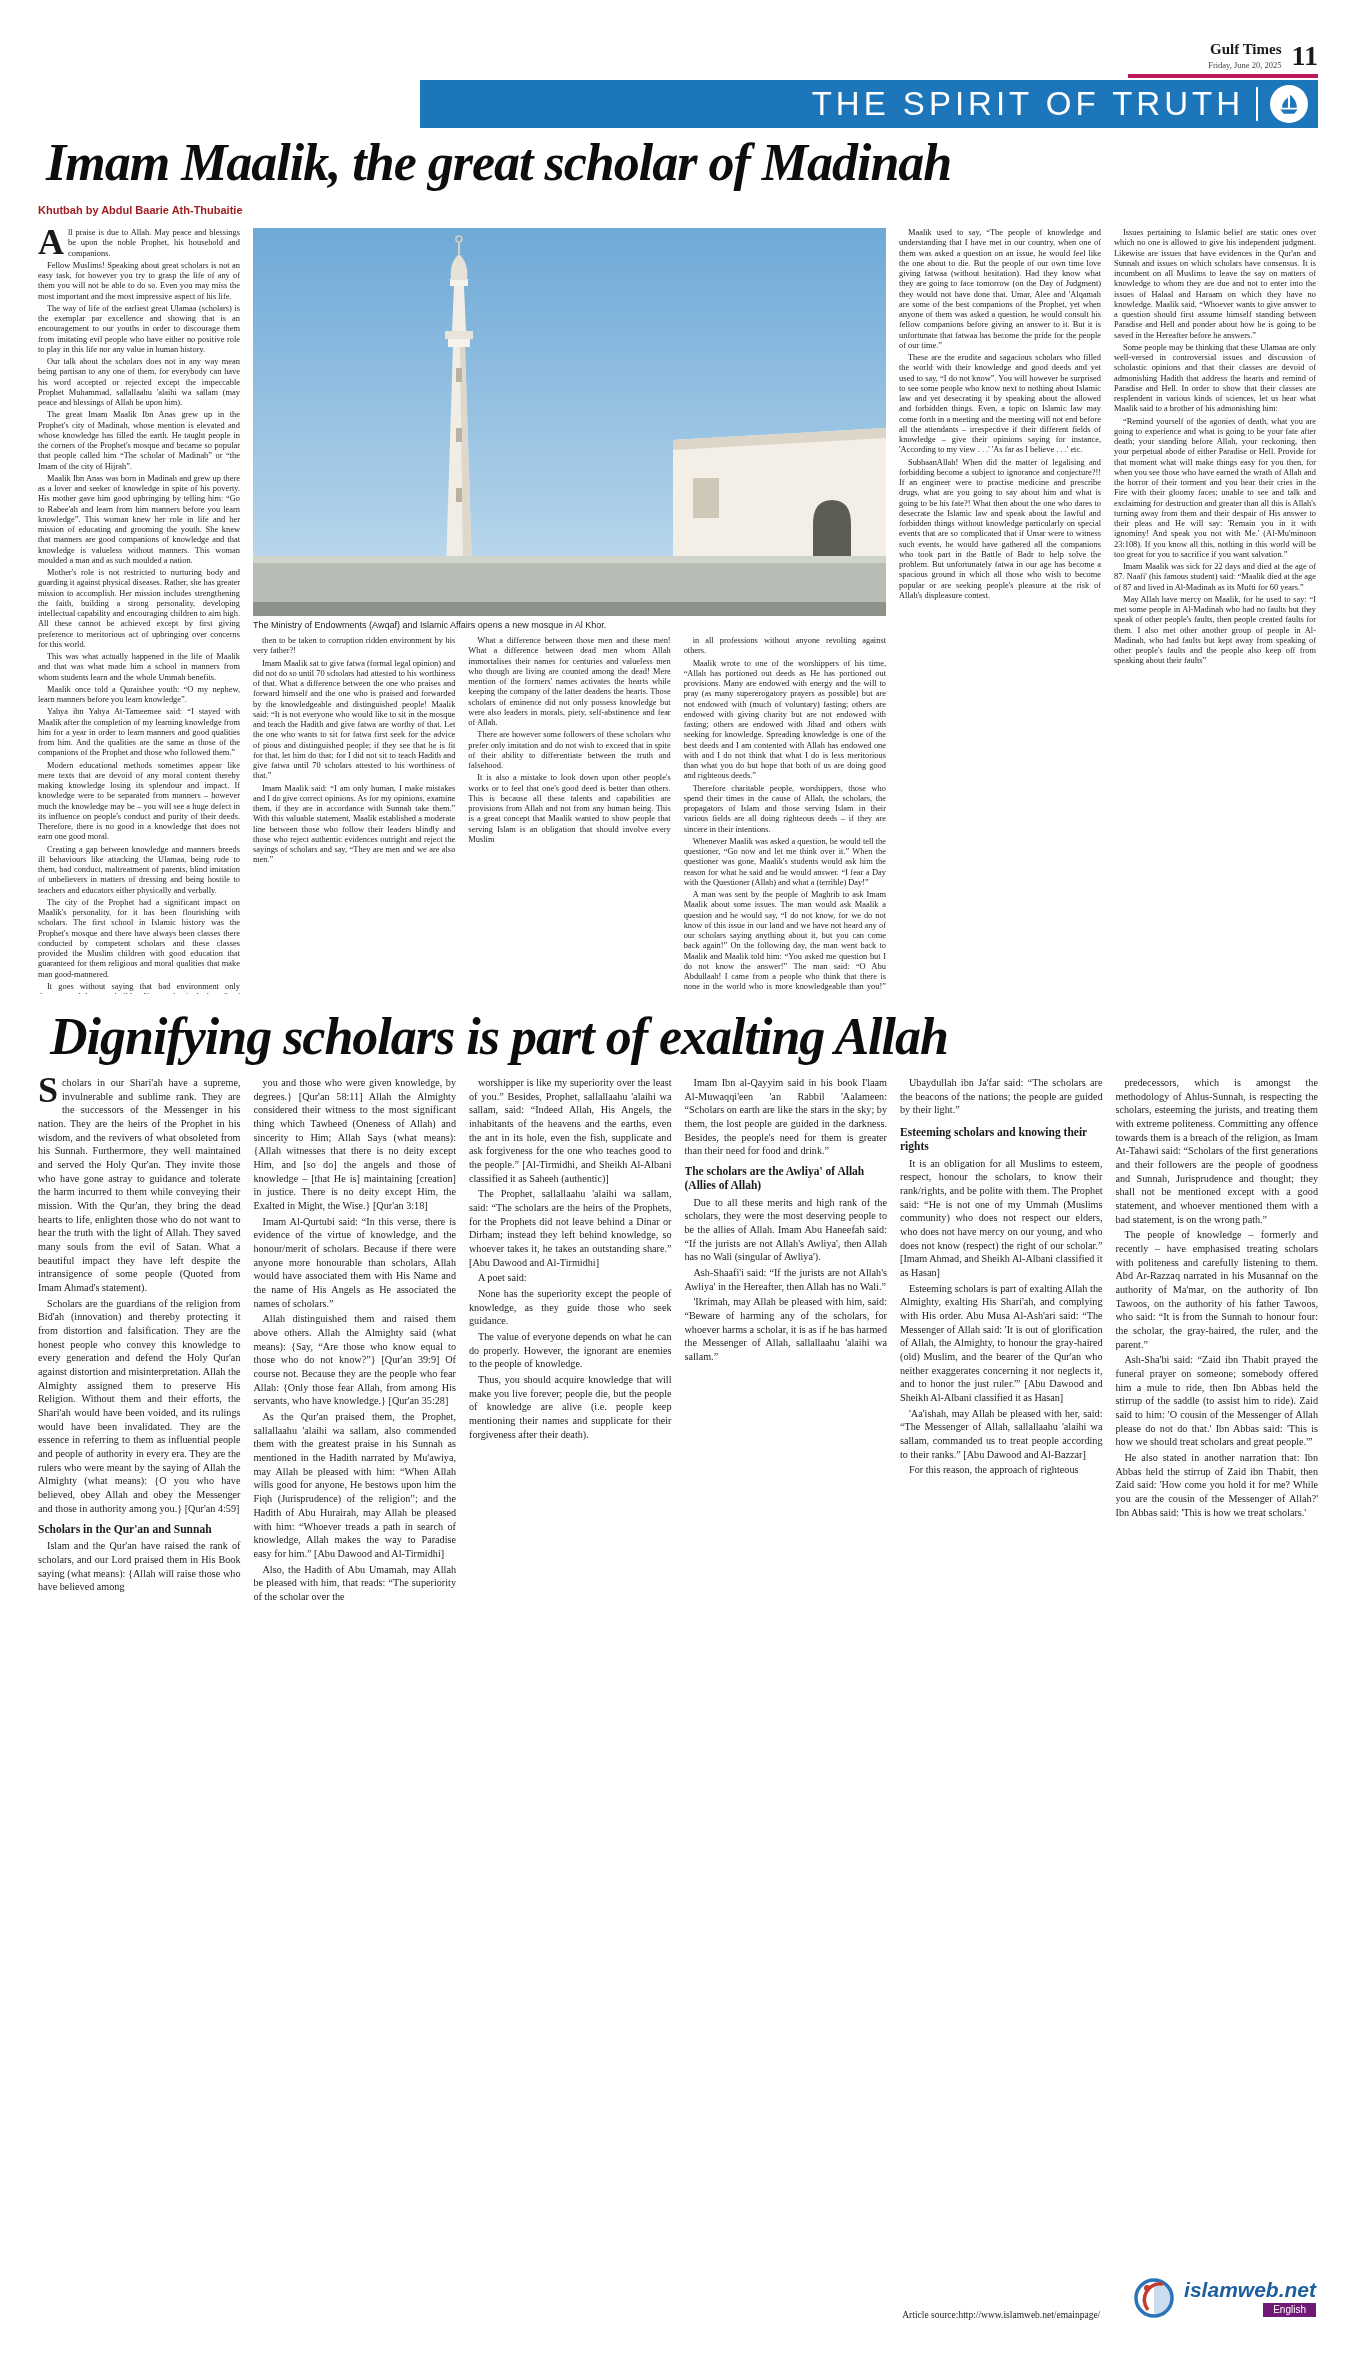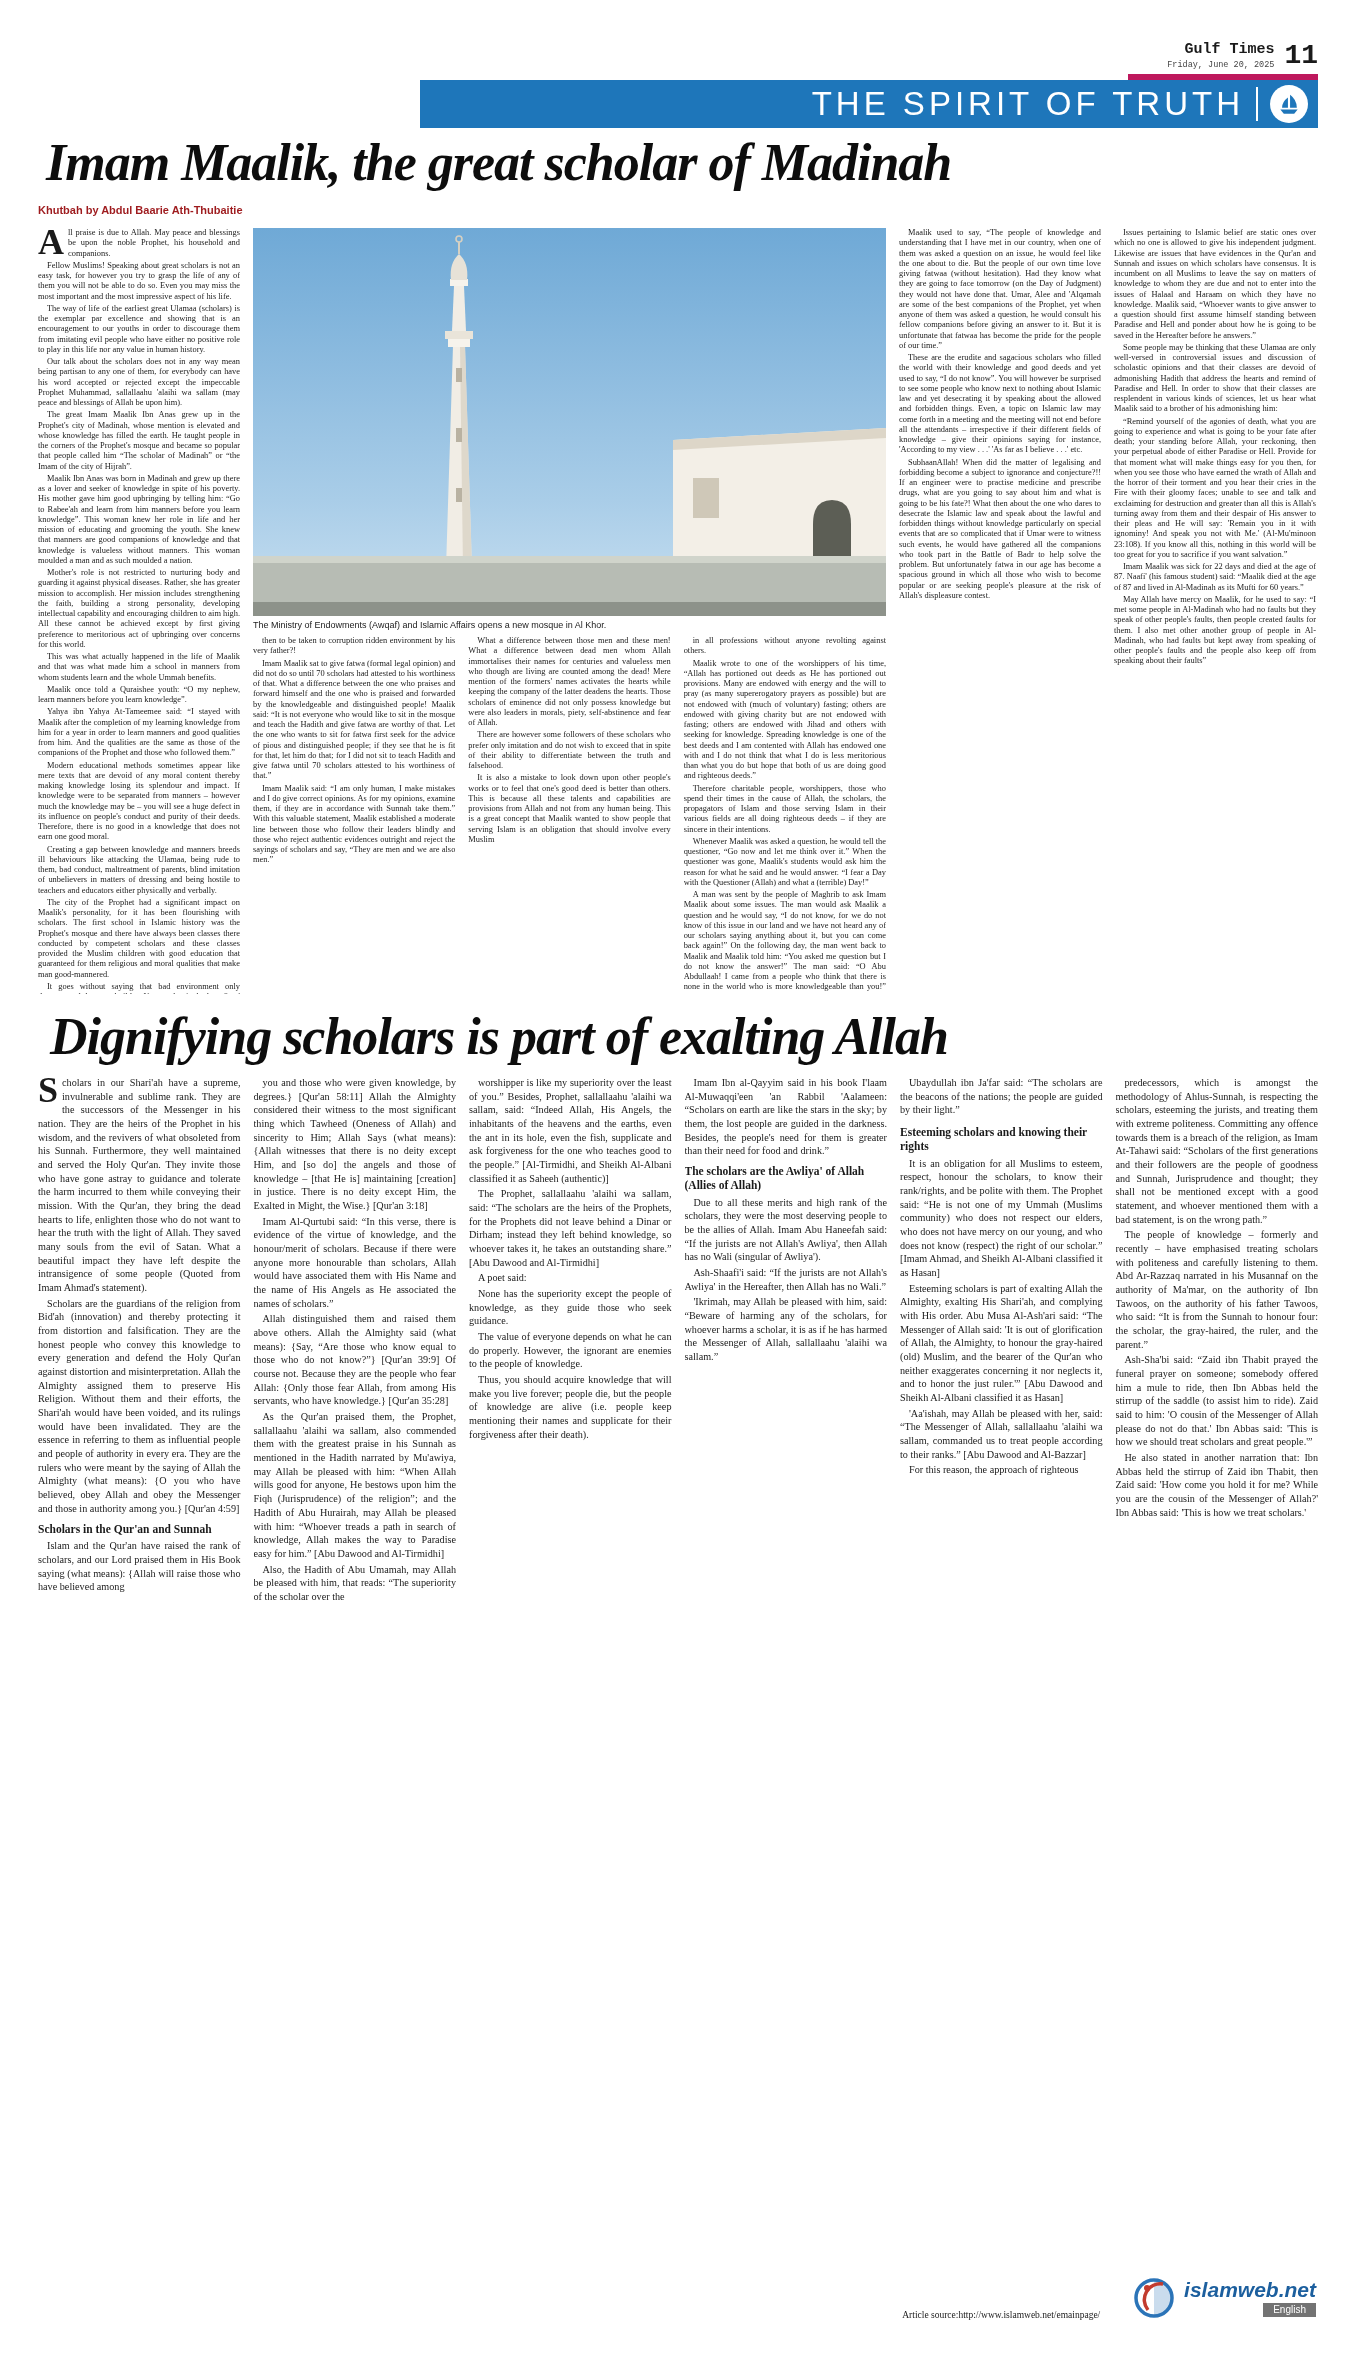--- a/index.html
+++ b/index.html
@@ -1,20 +1,20 @@
 <!DOCTYPE html>
 <html><head>
 <meta charset="utf-8">
 <style>
   html,body{margin:0;padding:0;background:#e8e8e8;}
   .page{position:relative;width:1351px;height:2365px;background:#ffffff;margin:0 auto;
         font-family:"Liberation Serif",serif;color:#1a1a1a;overflow:hidden;}
   
-  .folio{position:absolute;top:42px;right:33px;width:190px;border-bottom:6px solid #be185d;padding-bottom:4px;
-         display:flex;align-items:flex-start;justify-content:flex-end;gap:10px;font-family:Liberation Mono, monospace;}
+  .folio{position:absolute;top:42px;right:33px;width:190px;border-bottom:4px solid #be185d;padding-bottom:4px;
+         display:flex;align-items:flex-start;justify-content:flex-end;gap:10px;font-family:Liberation Serif, serif;}
   .folio-left{text-align:right;}
   .paper-name{font-weight:bold;font-size:15px;line-height:1.05;}
   .paper-date{font-size:8.5px;color:#444;margin-top:2px;}
   .page-num{font-weight:bold;font-size:28px;line-height:1;}
   
   .banner{position:absolute;top:80px;left:420px;right:33px;height:48px;display:flex;align-items:center;
           justify-content:flex-end;gap:12px;padding:0 8px 0 0;}
   .banner-title{color:#fff;font-family:"Liberation Sans",sans-serif;font-size:33px;font-weight:400;
                 letter-spacing:4px;white-space:nowrap;}
   .banner-divider{width:2px;height:34px;background:#fff;}
@@ -42,21 +42,21 @@
   .col p.lead{text-indent:0;}
   .dropcap{float:left;font-size:36px;line-height:27px;font-weight:bold;padding:1px 4px 0 0;}
   .subhead{font-size:11.5px;font-weight:bold;margin:7px 0 3px;text-align:left;line-height:1.2;}
   .flexcol{display:flex;flex-direction:column;}
   .src{margin-top:auto;padding-top:8px;font-size:9.5px;text-align:center;}
   
   .brand{margin-top:auto;align-self:flex-end;display:flex;align-items:center;gap:8px;padding:6px 2px 2px 0;}
   .brand-text{display:flex;flex-direction:column;align-items:flex-end;}
   .brand-name{font-family:"Liberation Sans",sans-serif;font-style:italic;font-weight:bold;font-size:21px;
               color:#1c5f9e;line-height:1;}
-  .brand-lang{font-family:"Liberation Sans",sans-serif;font-size:10px;color:#fff;background:#737373;
+  .brand-lang{font-family:"Liberation Sans",sans-serif;font-size:10px;color:#fff;background:#701a75;
               padding:0 10px;margin-top:3px;}
 </style>
 </head>
 <body>
 
 <div class="page">
 
   <div class="folio">
     <div class="folio-left">
       <div class="paper-name">Gulf Times</div>

